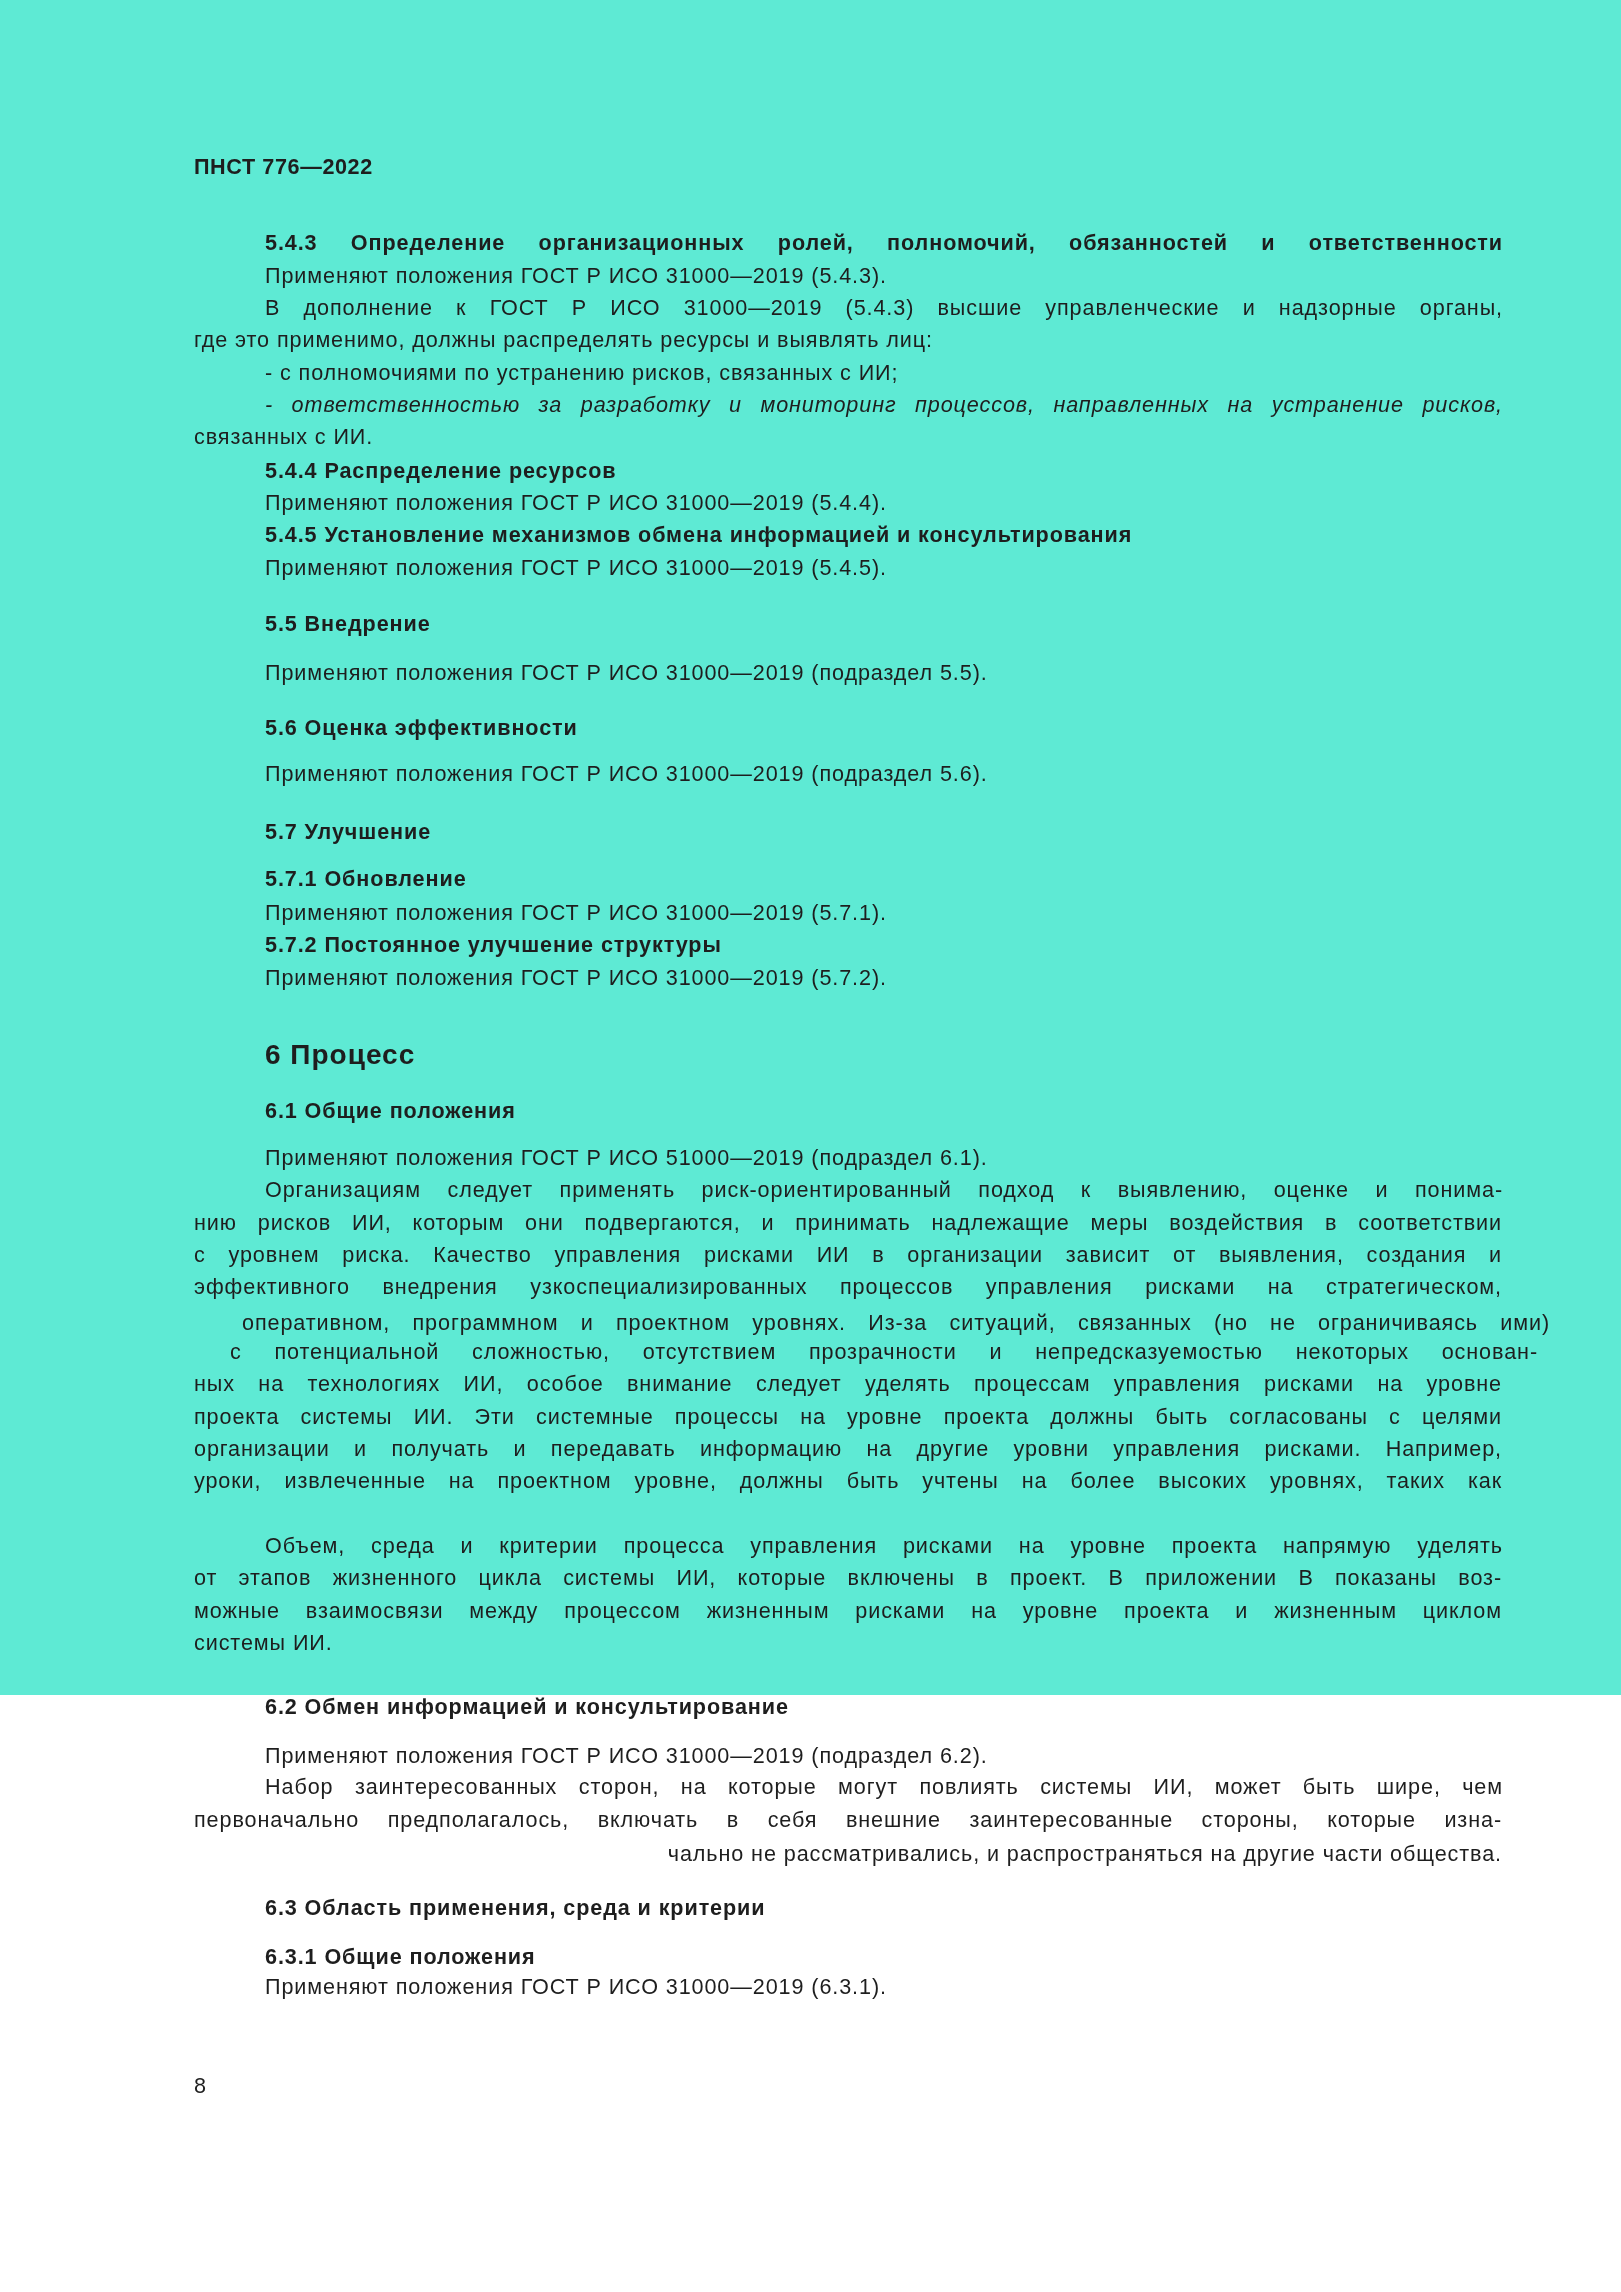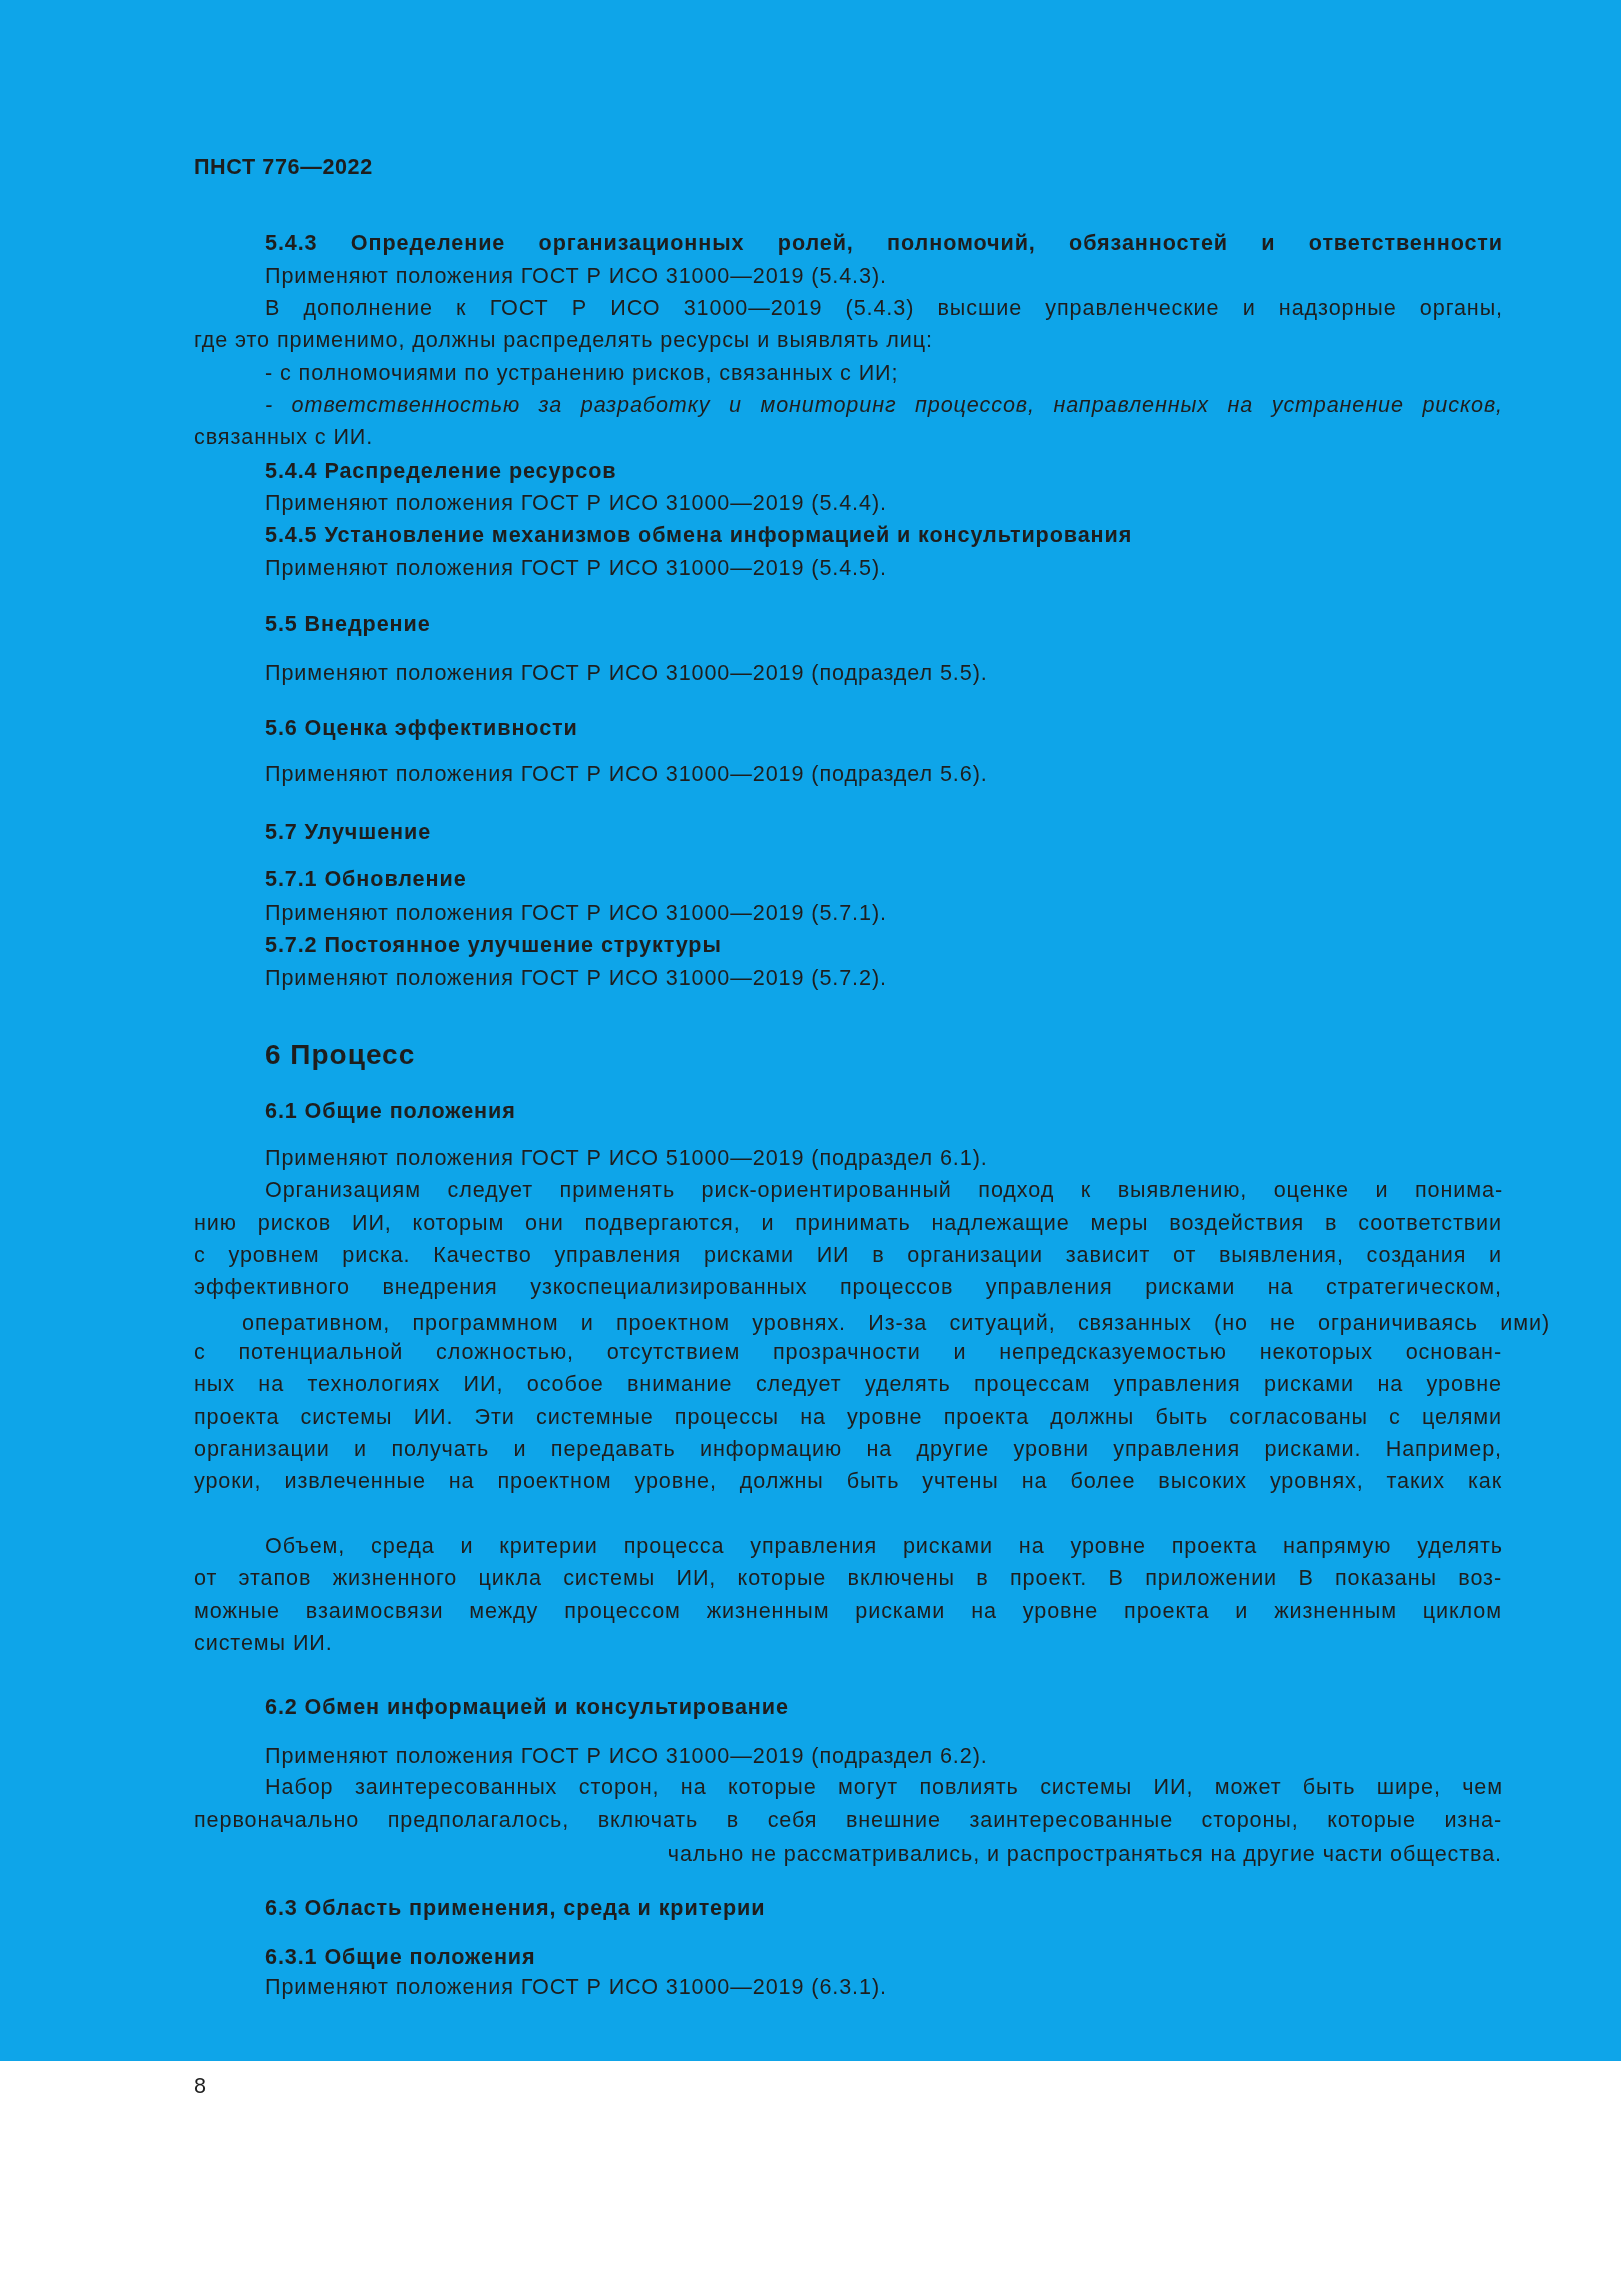--- a/index.html
+++ b/index.html
@@ -1,17 +1,17 @@
 <!DOCTYPE html>
 <html><head>
 <meta charset="utf-8">
 <style>
   html, body { margin: 0; padding: 0; background: #ffffff; }
   body { width: 1621px; height: 2293px; position: relative; overflow: hidden; }
-  .page { position: absolute; left: 0; top: 0; width: 1621px; height: 2061px; background: #0ea5e9; color: #1e1e1e;
+  .page { position: absolute; left: 0; top: 0; width: 1621px; height: 1695px; background: #5eead4; color: #1e1e1e;
           font-family: "Liberation Sans", sans-serif; }
   .line { position: absolute; left: 194px; width: 1308px; font-size: 21.6px; line-height: 29px; white-space: nowrap;
           letter-spacing: 0.9px; }
   .ind { left: 265px; width: 1238px; }
   .just { text-align: justify; text-align-last: justify; white-space: normal; height: 29px; overflow: hidden; }
   .bold { font-weight: bold; }
   .h1 { font-size: 28px; line-height: 35px; font-weight: bold; letter-spacing: 1px; }
   .hdr { font-size: 21.6px; font-weight: bold; letter-spacing: 0.6px; }
   .pnum { position: absolute; left: 194px; top: 2071px; font-size: 21.6px; line-height: 29px; }
 </style>
@@ -50,21 +50,21 @@
 
   <div class="line ind h1" style="top:1037px;">6  Процесс</div>
 
   <div class="line ind bold" style="top:1096px;">6.1  Общие положения</div>
   <div class="line ind" style="top:1143px;">Применяют положения ГОСТ Р ИСО 51000—2019 (подраздел 6.1).</div>
   <div class="line ind just" style="top:1175px;">Организациям следует применять риск-ориентированный подход к выявлению, оценке и понима-</div>
   <div class="line just" style="top:1208px;">нию рисков ИИ, которым они подвергаются, и принимать надлежащие меры воздействия в соответствии</div>
   <div class="line just" style="top:1240px;">с уровнем риска. Качество управления рисками ИИ в организации зависит от выявления, создания и</div>
   <div class="line just" style="top:1272px;">эффективного внедрения узкоспециализированных процессов управления рисками на стратегическом,</div>
   <div class="line just" style="top:1308px;margin-left:48px;">оперативном, программном и проектном уровнях. Из-за ситуаций, связанных (но не ограничиваясь ими)</div>
-  <div class="line just" style="top:1337px;">с потенциальной сложностью, отсутствием прозрачности и непредсказуемостью некоторых основан-</div>
+  <div class="line just" style="top:1337px;margin-left:36px;">с потенциальной сложностью, отсутствием прозрачности и непредсказуемостью некоторых основан-</div>
   <div class="line just" style="top:1369px;">ных на технологиях ИИ, особое внимание следует уделять процессам управления рисками на уровне</div>
   <div class="line just" style="top:1402px;">проекта системы ИИ. Эти системные процессы на уровне проекта должны быть согласованы с целями</div>
   <div class="line just" style="top:1434px;">организации и получать и передавать информацию на другие уровни управления рисками. Например,</div>
   <div class="line just" style="top:1466px;">уроки, извлеченные на проектном уровне, должны быть учтены на более высоких уровнях, таких как</div>
   <div class="line ind just" style="top:1531px;">Объем, среда и критерии процесса управления рисками на уровне проекта напрямую уделять</div>
   <div class="line just" style="top:1563px;">от этапов жизненного цикла системы ИИ, которые включены в проект. В приложении В показаны воз-</div>
   <div class="line just" style="top:1596px;">можные взаимосвязи между процессом жизненным рисками на уровне проекта и жизненным циклом</div>
   <div class="line" style="top:1628px;">системы ИИ.</div>
 
   <div class="line ind bold" style="top:1692px;">6.2  Обмен информацией и консультирование</div>

